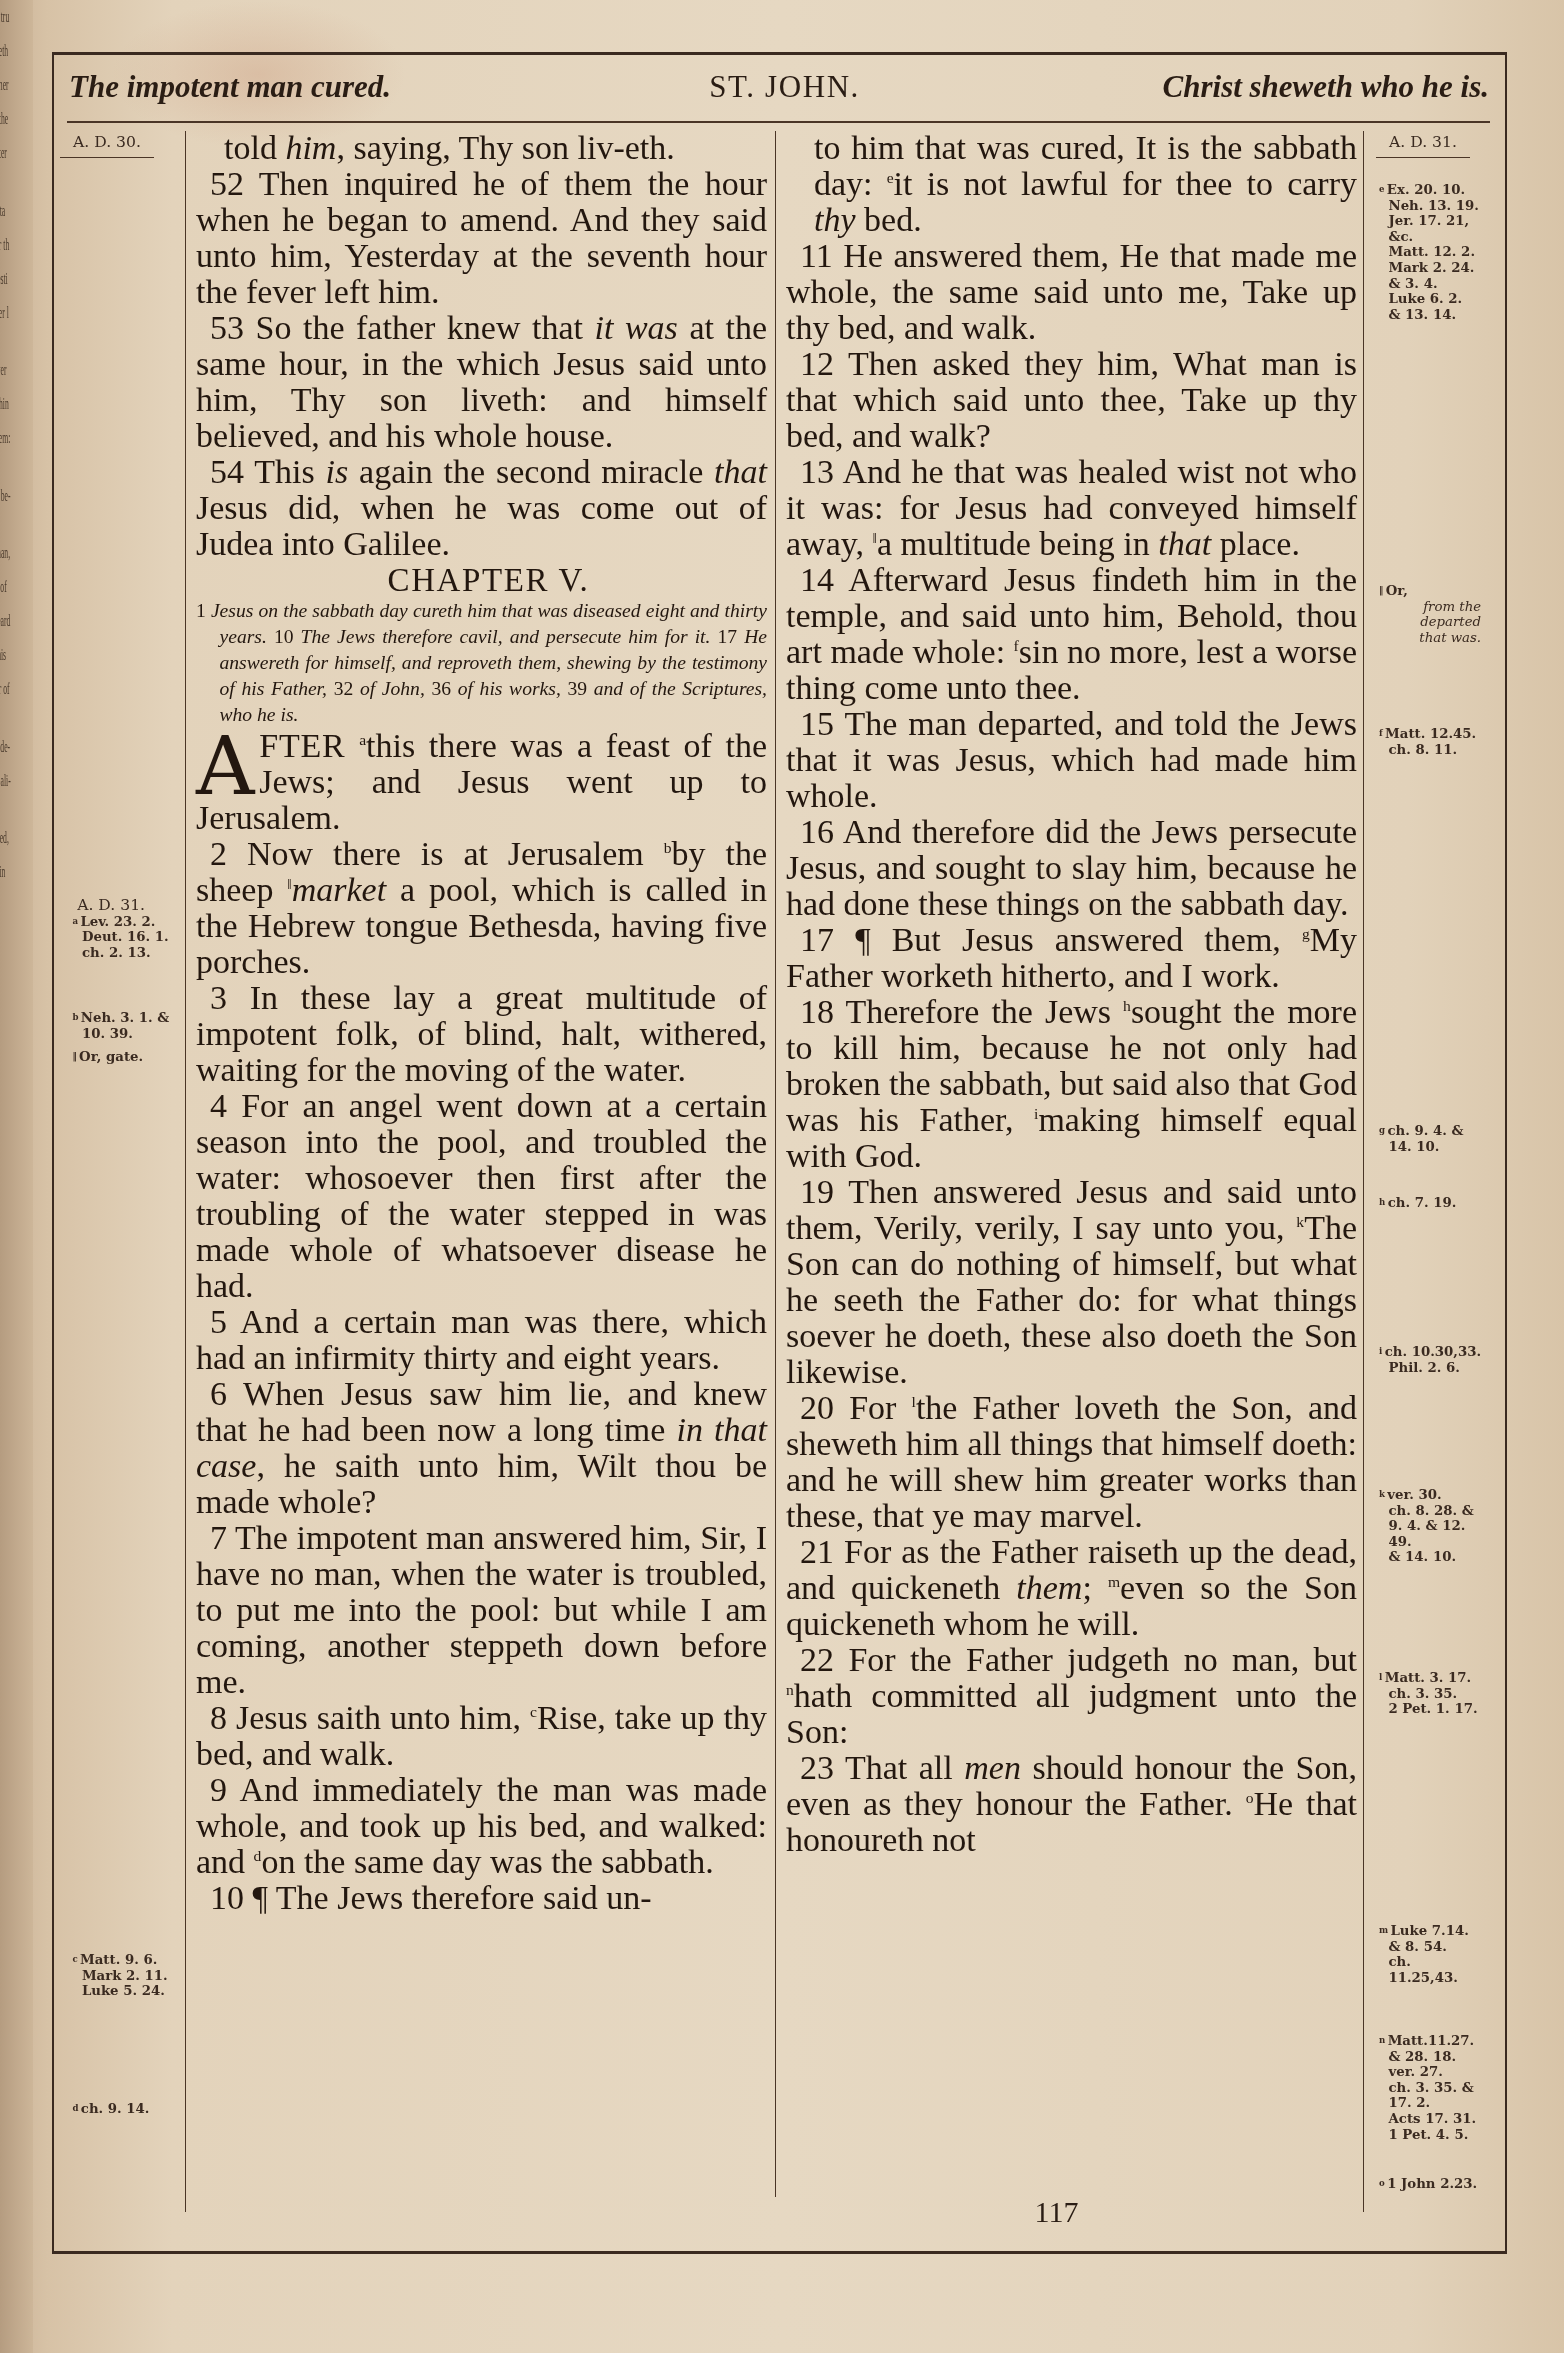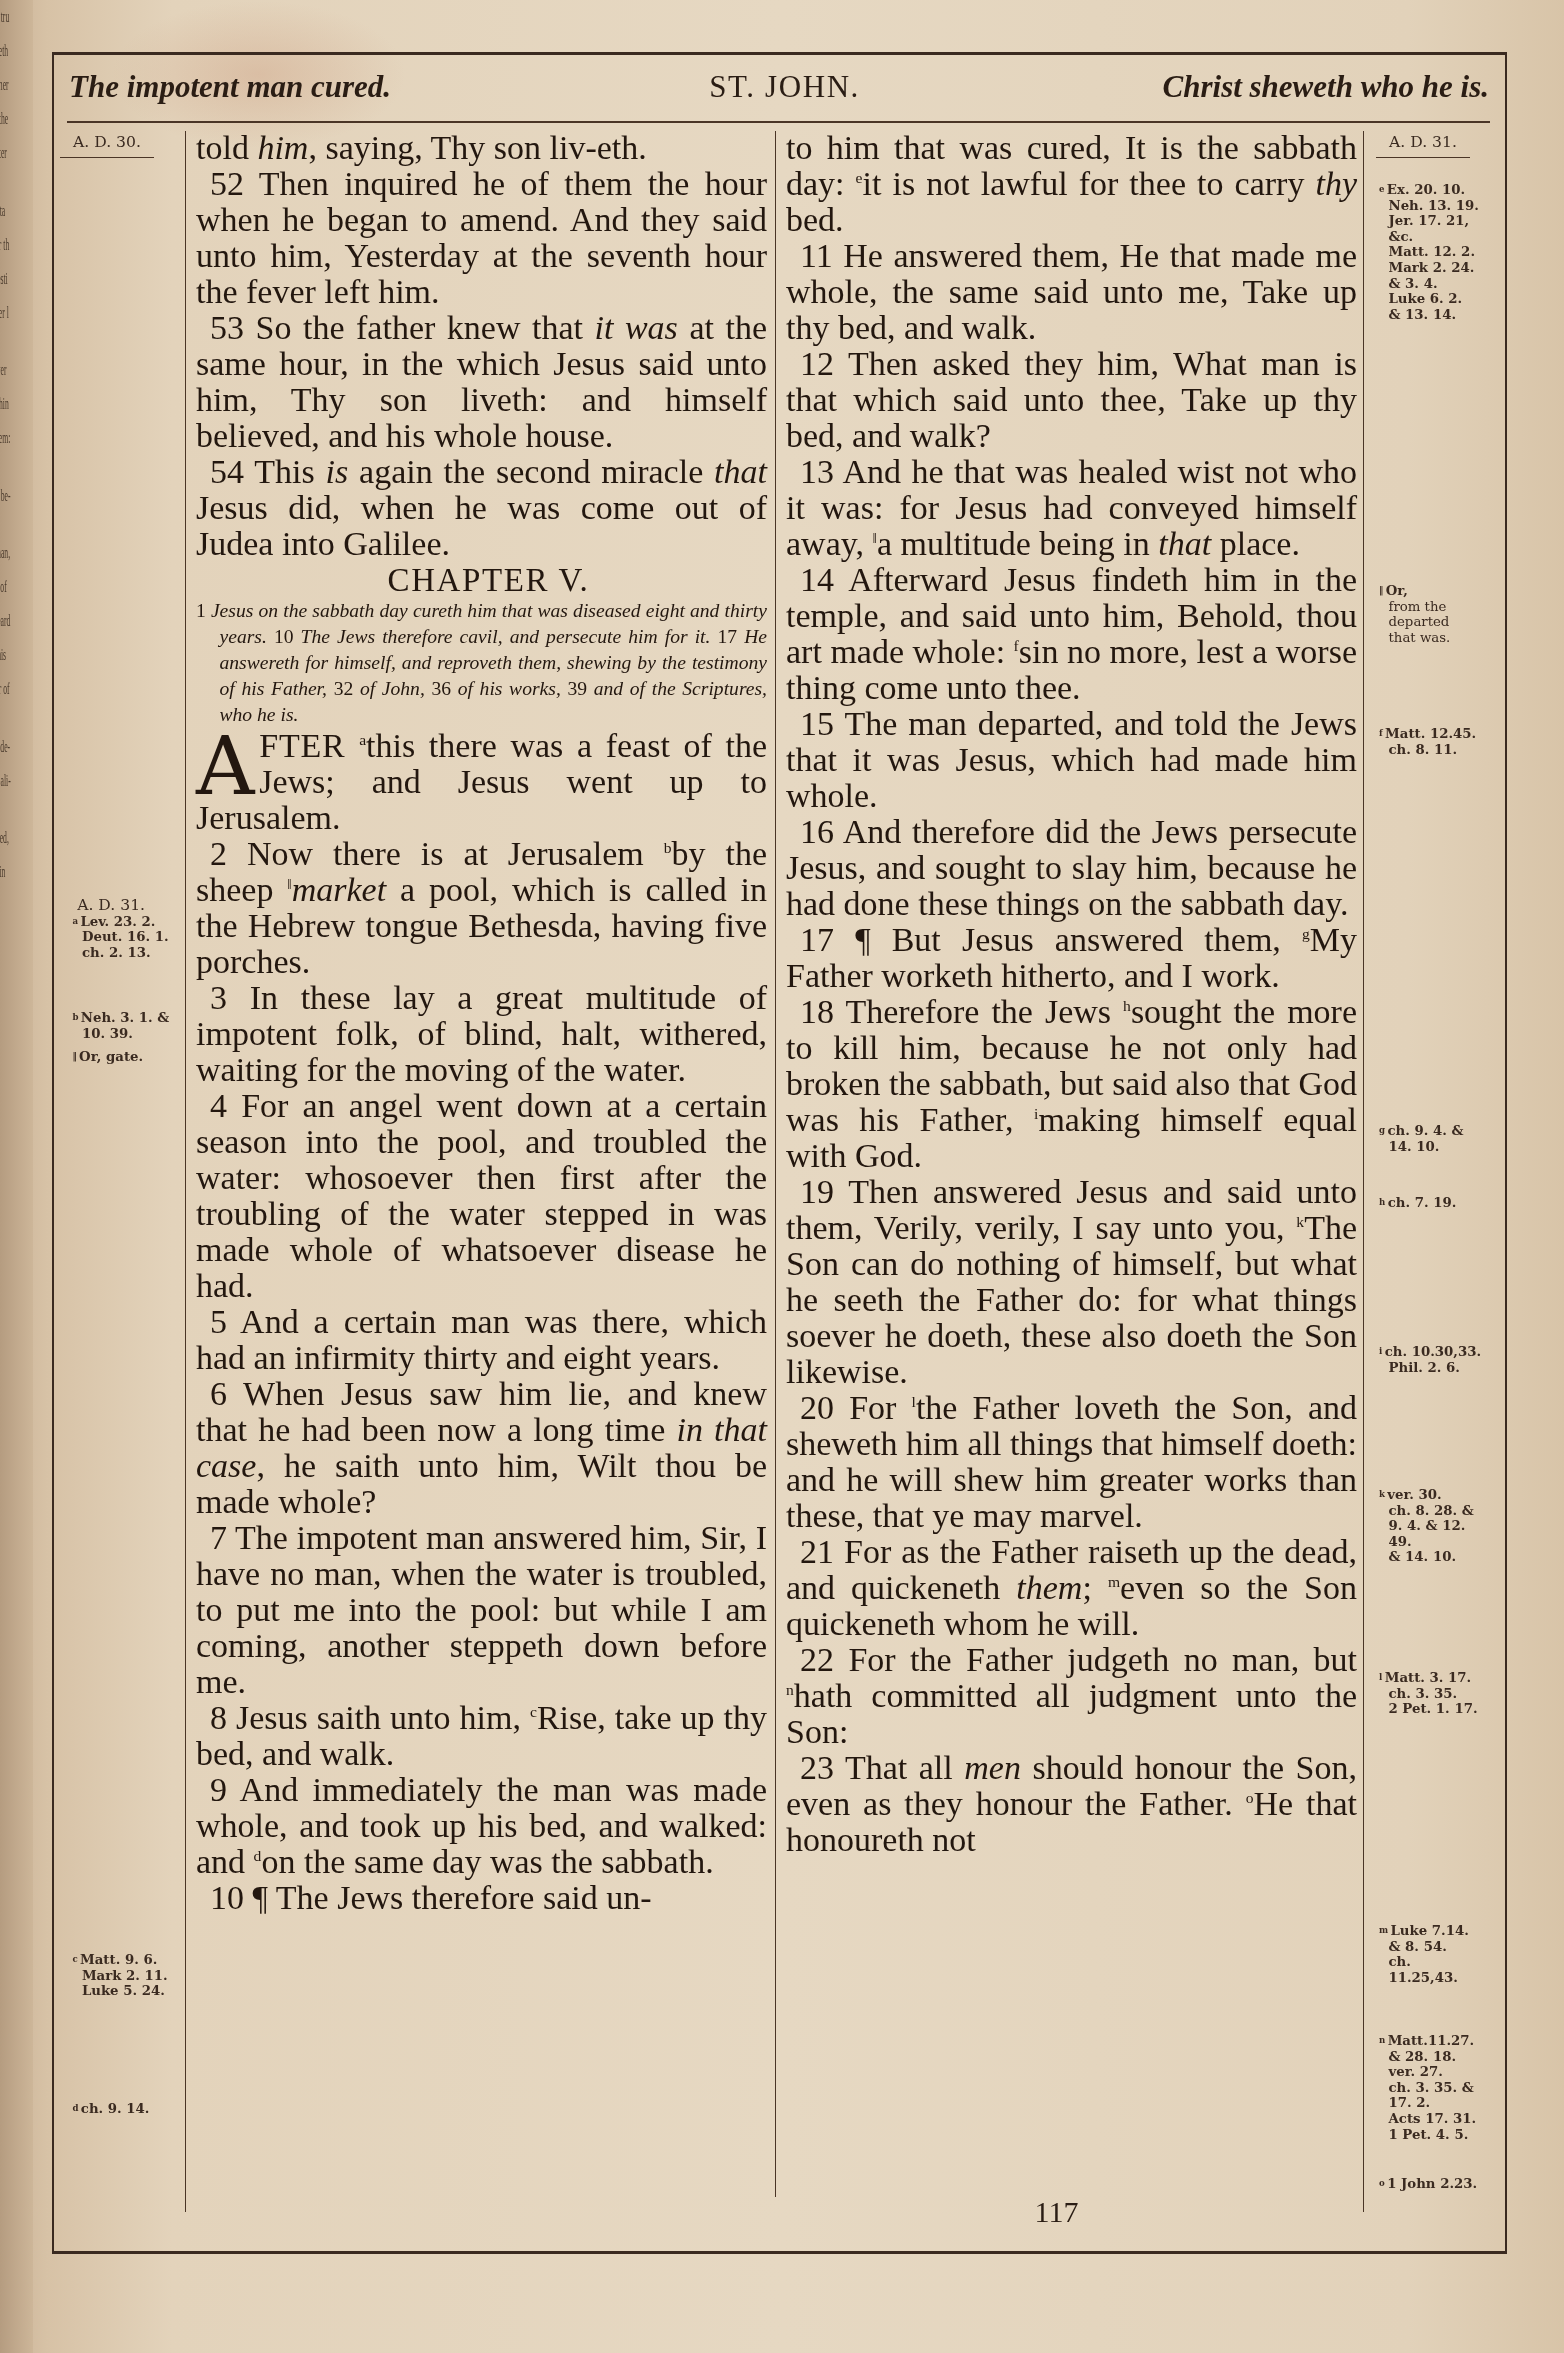--- a/index.html
+++ b/index.html
@@ -42,28 +42,28 @@
   }
   .col-rule { position: absolute; top: 131px; width: 0; border-left: 1.6px solid #4a3526; }
   .margin-col {
     position: absolute; top: 135px;
     font-family: "DejaVu Serif", serif; font-size: 13.3px; font-weight: bold;
     line-height: 15.6px; color: #3a2a20;
   }
   .margin-col .ad { font-size: 15.6px; font-weight: normal; text-align: center; padding-bottom: 6.3px; border-bottom: 1.6px solid #4a3526; width: 94px; }
   .mref { position: absolute; width: 102px; }
   .mref .mk { font-size: 8.6px; vertical-align: top; margin-right: 2.3px; }
-  .mref .it { font-weight: normal; font-family: "DejaVu Serif", serif; }
+  .mref .it { font-style: italic; font-weight: normal; font-family: "DejaVu Serif", serif; text-align: right; }
   .text-col {
     position: absolute; top: 130px; width: 571px;
     font-family: "Liberation Serif", serif; font-size: 34px; line-height: 36px;
     text-align: justify; color: #23170f;
   }
   .text-col p { margin: 0; text-indent: 14px; }
-  .text-col p.cont { text-indent: 0; }
+  .text-col p.cont { text-indent: 0; margin-left: 28px; }
   .text-col sup { font-size: 15.6px; vertical-align: 12.5px; line-height: 0; }
   .text-col i { font-style: italic; }
   .chapter-title {
     text-align: center; font-size: 33px; letter-spacing: 1.6px;
     margin: 22px 0 11px 0; text-indent: 0;
   }
   .summary {
     font-style: italic; font-size: 19.6px; line-height: 26px;
     padding-left: 23.5px; text-indent: -23.5px !important; margin-bottom: 6.3px;
   }

